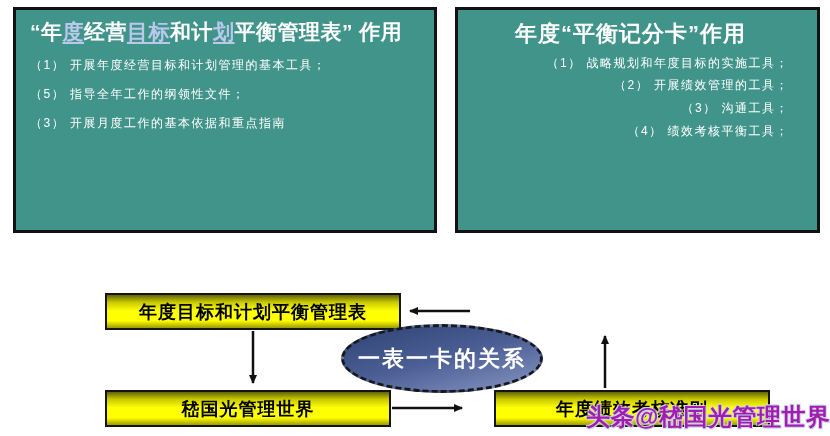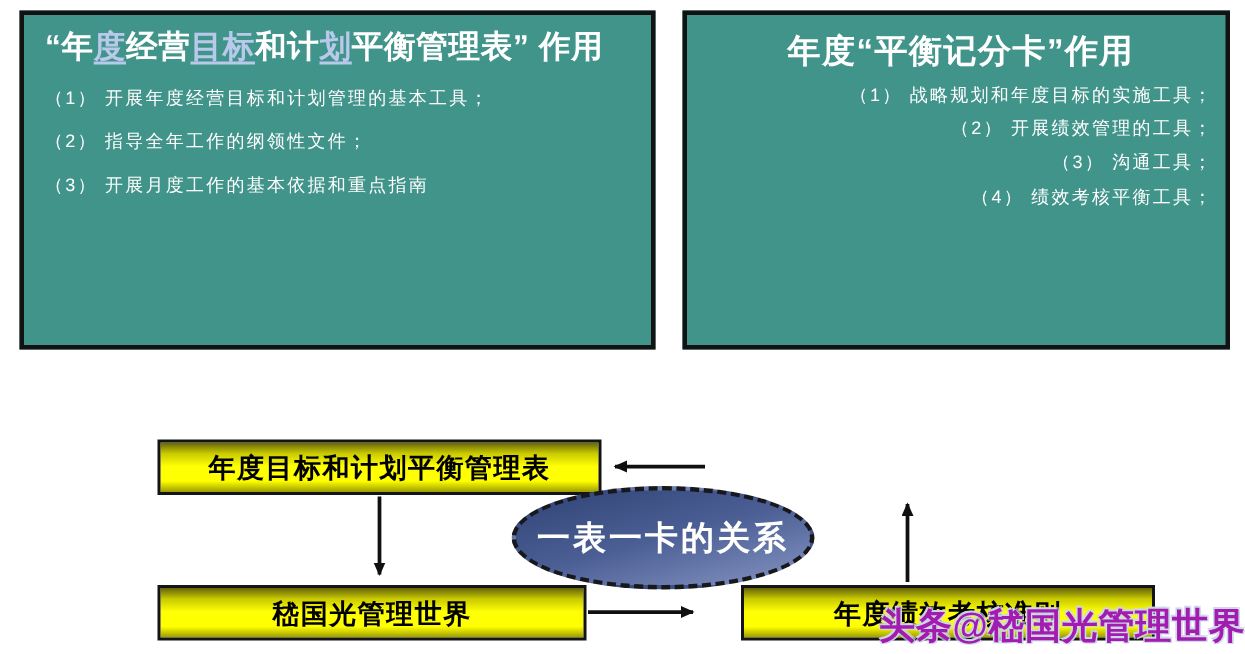--- a/index.html
+++ b/index.html
@@ -14,21 +14,21 @@
   }
 
   
   .panel {
     position: absolute;
     background: #41948a;
     border: 3px solid #121212;
     color: #ffffff;
   }
   .panel-left  { left: 13px;  top: 7px; width: 424px; height: 226px; padding: 8px 12px 6px 14px; }
-  .panel-right { left: 455px; top: 7px; width: 365px; height: 226px; padding: 6px 8px 6px 14px; }
+  .panel-right { left: 455px; top: 7px; width: 365px; height: 226px; padding: 6px 28px 6px 14px; }
 
   .panel-title {
     font-weight: bold;
     font-size: 21px;
     line-height: 1.3;
     letter-spacing: 0.5px;
     white-space: nowrap;
   }
   .panel-right .panel-title {
     text-align: center;
@@ -111,21 +111,21 @@
   }
 </style>
 </head>
 <body>
 
 <div class="stage">
 
   <div class="panel panel-left">
     <div class="panel-title"><span class="tseg">“年</span><span class="tlink">度</span><span class="tseg">经营</span><span class="tlink">目标</span><span class="tseg">和计</span><span class="tlink">划</span><span class="tseg">平衡管理表”</span><span class="tseg"> 作用</span></div>
     <div class="pitem">（1） 开展年度经营目标和计划管理的基本工具；</div>
-    <div class="pitem">（2） 指导全年工作的纲领性文件；</div>
+    <div class="pitem">（5） 指导全年工作的纲领性文件；</div>
     <div class="pitem">（3） 开展月度工作的基本依据和重点指南</div>
   </div>
 
   <div class="panel panel-right">
     <div class="panel-title">年度“平衡记分卡”作用</div>
     <div class="pitem">（1） 战略规划和年度目标的实施工具；</div>
     <div class="pitem">（2） 开展绩效管理的工具；</div>
     <div class="pitem">（3） 沟通工具；</div>
     <div class="pitem">（4） 绩效考核平衡工具；</div>
   </div>

